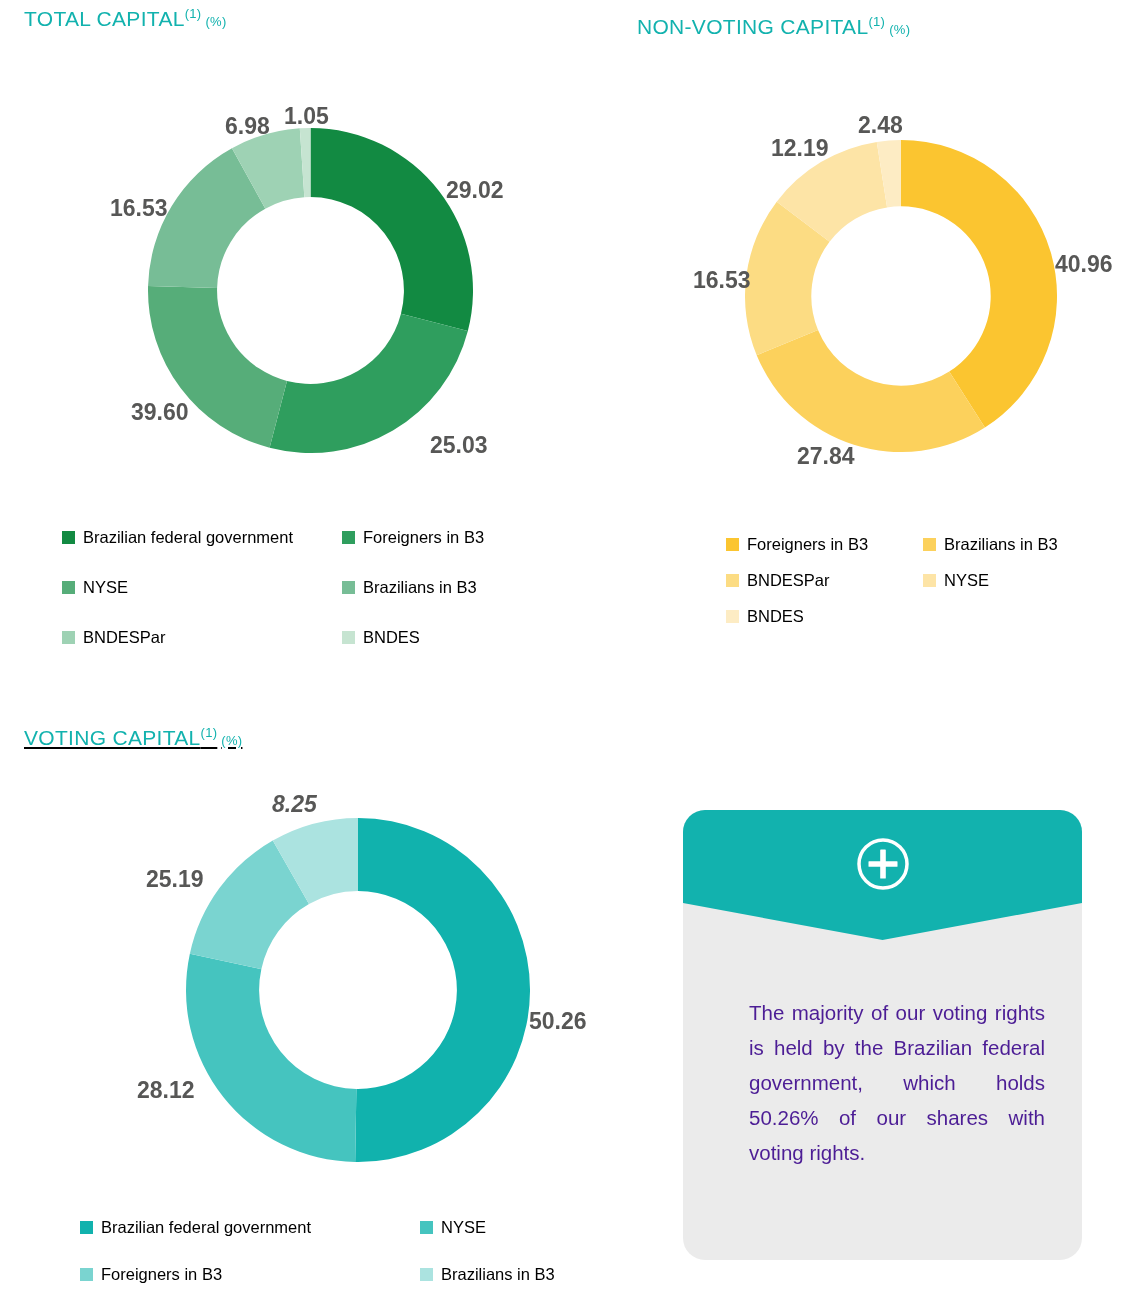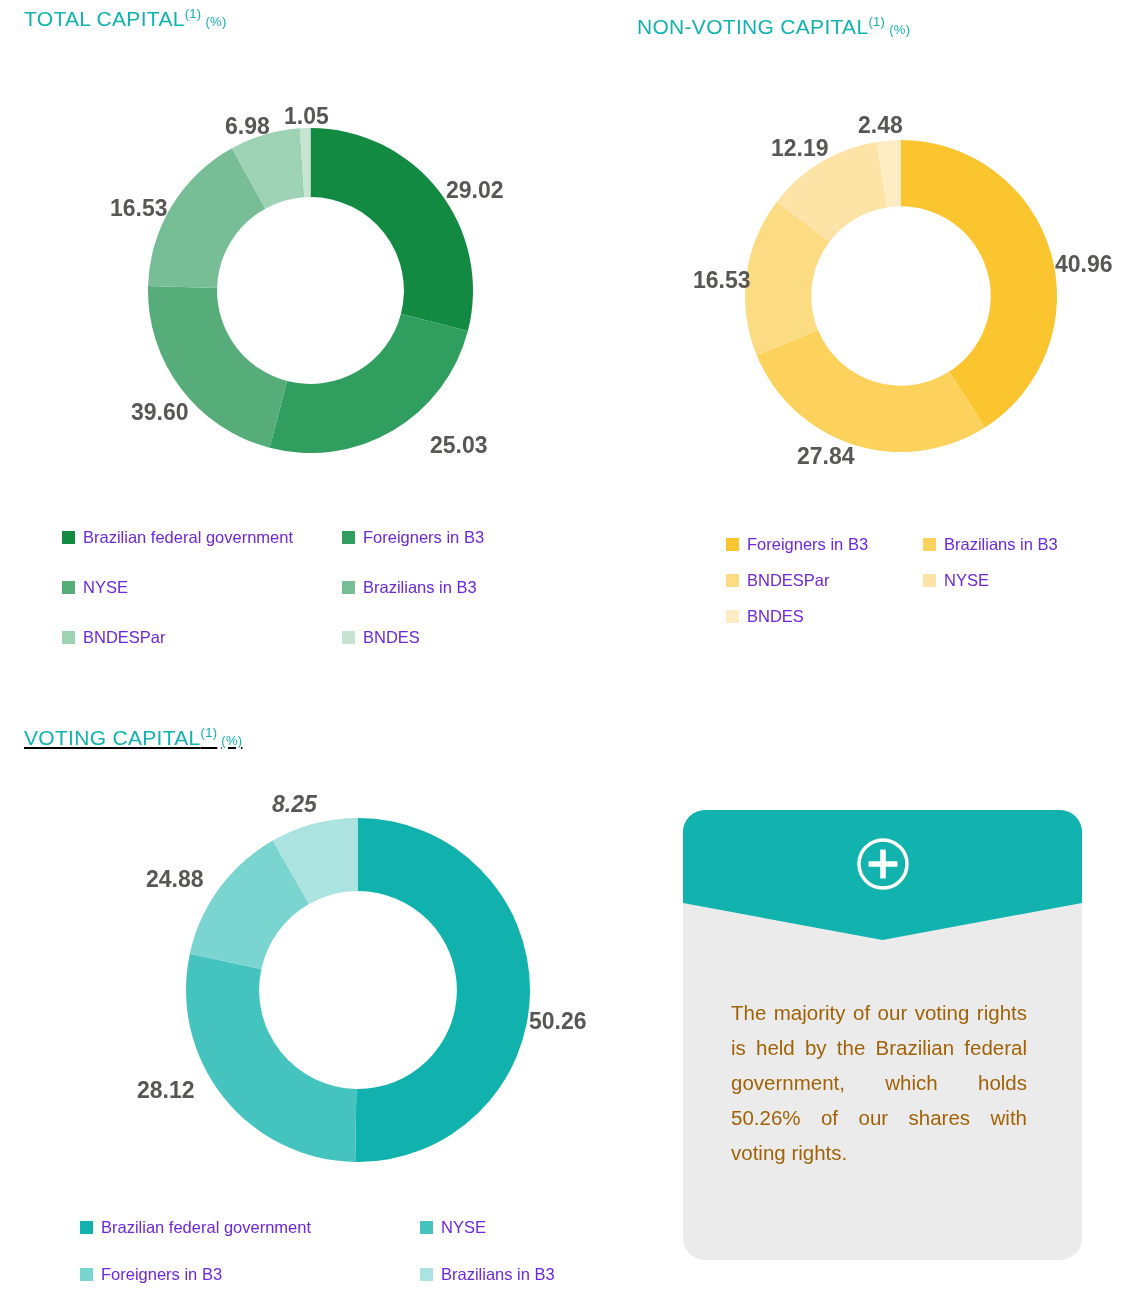--- a/index.html
+++ b/index.html
@@ -58,21 +58,21 @@
     white-space: nowrap;
   }
   .legend-swatch {
     width: 13px;
     height: 13px;
     flex: 0 0 auto;
     margin-right: 8px;
   }
   .legend-label {
     font-size: 16.5px;
-    color: #6d28d9;
+    color: #000000;
     font-family: "Liberation Sans", sans-serif;
   }
 
   
   #callout-card {
     position: absolute;
     left: 683px;
     top: 810px;
     width: 399px;
     height: 450px;
@@ -90,26 +90,26 @@
   #plus-icon {
     position: absolute;
     left: 50%;
     top: 26px;
     transform: translateX(-50%);
     width: 56px;
     height: 56px;
   }
   #callout-text {
     position: absolute;
-    left: 48px;
+    left: 66px;
     top: 185px;
     width: 296px;
     font-size: 20.5px;
     line-height: 35px;
-    color: #a16207;
+    color: #4c1d95;
     text-align: justify;
     font-family: "Liberation Sans", sans-serif;
   }
 </style>
 </head>
 <body>
 
 <div class="panel" id="panel-total" style="left:24px; top:6px;">
   <div class="chart-title">
     <span>TOTAL CAPITAL</span><span class="sup">(1)</span><span class="unit">(%)</span>
@@ -216,21 +216,21 @@
     <svg width="344" height="344" viewBox="0 0 344 344" class="donut-svg">
       <path d="M172,0 A172,172 0 1 1 169.19028450790412,343.9770493375598 L170.38441359204487,270.88680336909687 A98.89999999999999,98.89999999999999 0 1 0 172,73.10000000000001 Z" fill="#11b2ad"></path>
       <path d="M169.19028450790412,343.9770493375598 A172,172 0 0 1 3.8641919263924933,135.74603410059785 L75.32191035767569,151.15396960784378 A98.89999999999999,98.89999999999999 0 0 0 170.38441359204487,270.88680336909687 Z" fill="#45c4bf"></path>
       <path d="M3.8641919263924933,135.74603410059785 A172,172 0 0 1 86.78110902962592,22.595379516631084 L122.9991376920349,86.0923432220629 A98.89999999999999,98.89999999999999 0 0 0 75.32191035767569,151.15396960784378 Z" fill="#7ad4d0"></path>
       <path d="M86.78110902962592,22.595379516631084 A172,172 0 0 1 171.99999999999997,0 L171.99999999999997,73.10000000000001 A98.89999999999999,98.89999999999999 0 0 0 122.9991376920349,86.0923432220629 Z" fill="#abe3e0"></path>
     </svg>
   </div>
 
 <div class="val-label" style="left:529px; top:1008px;">50.26</div>
 <div class="val-label" style="left:137px; top:1077px;">28.12</div>
-<div class="val-label" style="left:146px; top:866px;">24.88</div>
+<div class="val-label" style="left:146px; top:866px;">25.19</div>
 <div class="val-label" style="left:272px; top:791px;font-style:italic;">8.25</div>
 
 <div class="legend" id="legend-voting" style="left:80px; top:1218px; grid-template-columns: 340px auto; row-gap: 28px;">
     <div class="legend-item">
       <span class="legend-swatch" style="background: rgb(17, 178, 173);"></span>
       <span class="legend-label">Brazilian federal government</span>
     </div>
     <div class="legend-item">
       <span class="legend-swatch" style="background: rgb(69, 196, 191);"></span>
       <span class="legend-label">NYSE</span>

